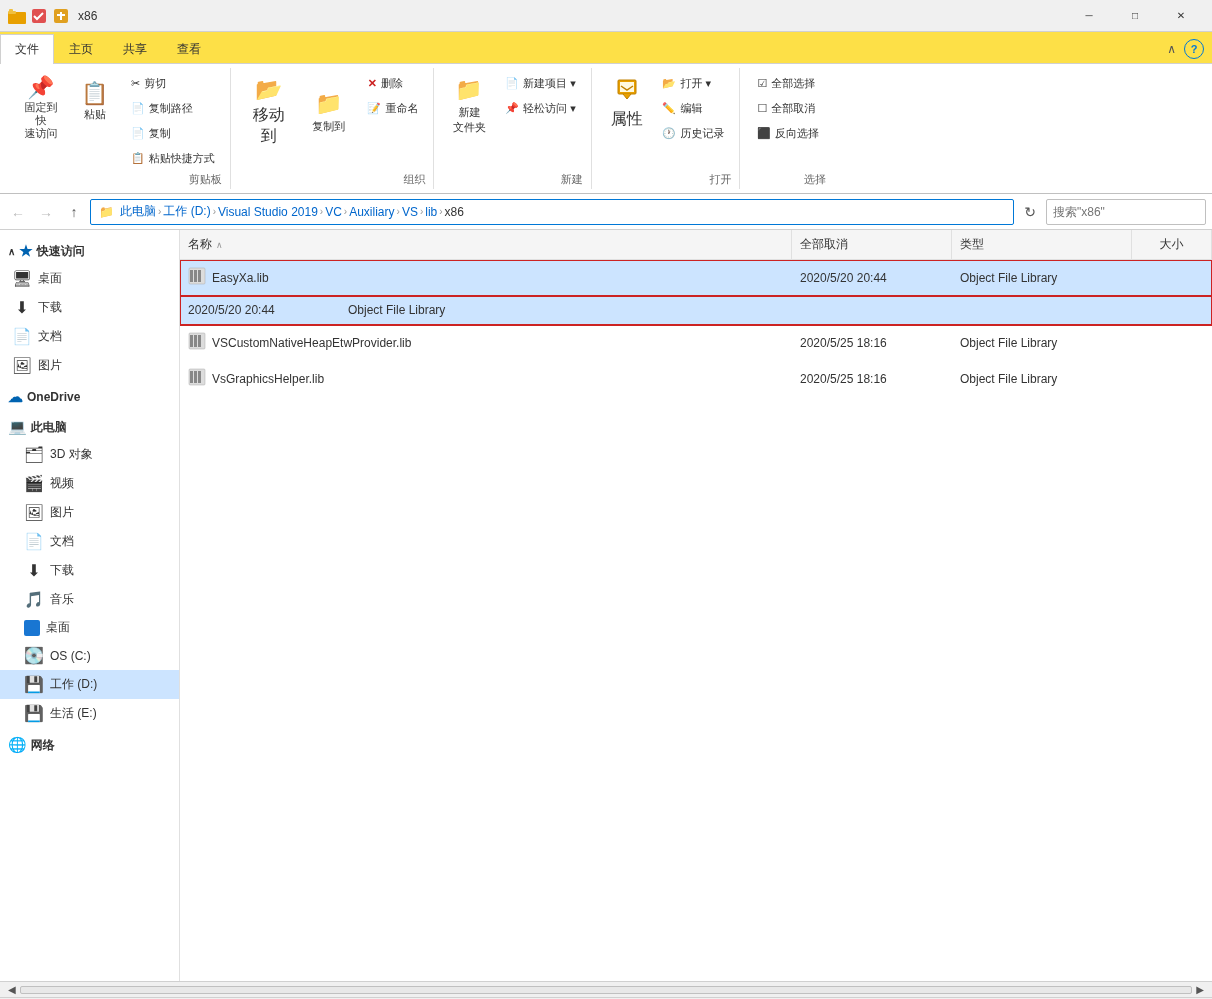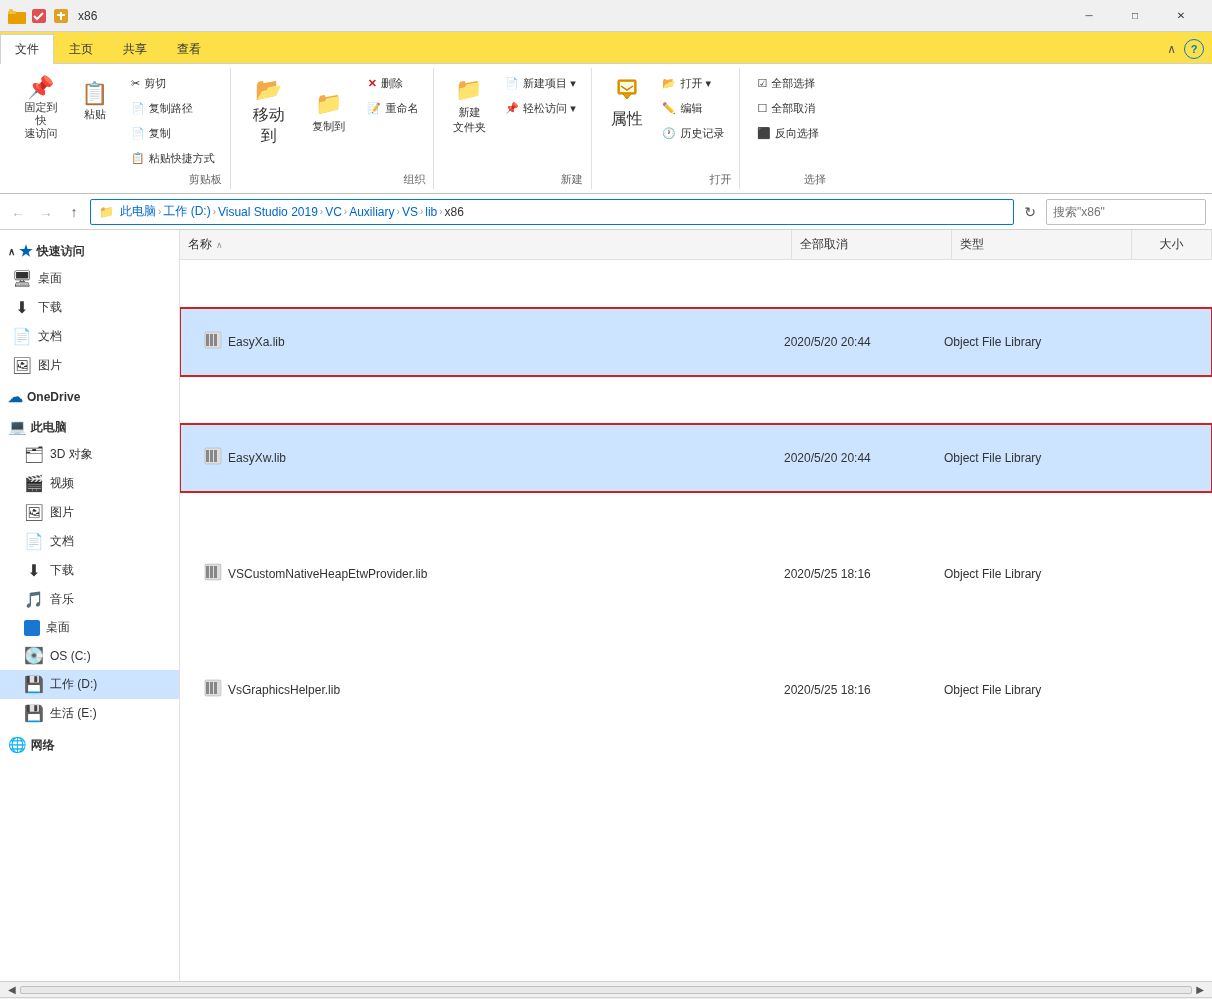--- a/index.html
+++ b/index.html
@@ -288,24 +288,23 @@
     .col-date { width: 160px; }
     .col-type { width: 180px; }
     .col-size { width: 80px; justify-content: center; }
 
     .file-list-content {
       flex: 1;
     }
     .file-row {
       display: flex;
       align-items: center;
-      padding: 16px;
+      padding: 0;
       cursor: pointer;
       border-bottom: 1px solid transparent;
-      margin-top: 48px;
     }
     .file-cell {
       padding: 7px 8px;
       font-size: 12px;
       color: #333;
       display: flex;
       align-items: center;
       gap: 6px;
     }
     .file-cell.name { flex: 1; min-width: 300px; }
@@ -689,31 +688,20 @@
         </div>
         <div class="file-cell type">
           <span>Object File Library</span>
         </div>
         <div class="file-cell size">
           <span></span>
         </div>
       </div>
 
       <div style="outline:2px solid #cc2222;outline-offset:-1px;background:#cce4ff;" class="file-row">
-        <div class="file-cell name">
-          <span style="font-size:15px;">
-            <svg width="18" height="18" viewBox="0 0 18 18">
-              <rect x="1" y="1" width="16" height="16" rx="1" fill="#ddd" stroke="#aaa" stroke-width="0.5"></rect>
-              <rect x="2" y="3" width="3" height="12" fill="#888"></rect>
-              <rect x="6" y="3" width="3" height="12" fill="#888"></rect>
-              <rect x="10" y="3" width="3" height="12" fill="#888"></rect>
-            </svg>
-          </span>
-          <span>EasyXw.lib</span>
-        </div>
         <div class="file-cell date">
           <span>2020/5/20 20:44</span>
         </div>
         <div class="file-cell type">
           <span>Object File Library</span>
         </div>
         <div class="file-cell size">
           <span></span>
         </div>
       </div>

